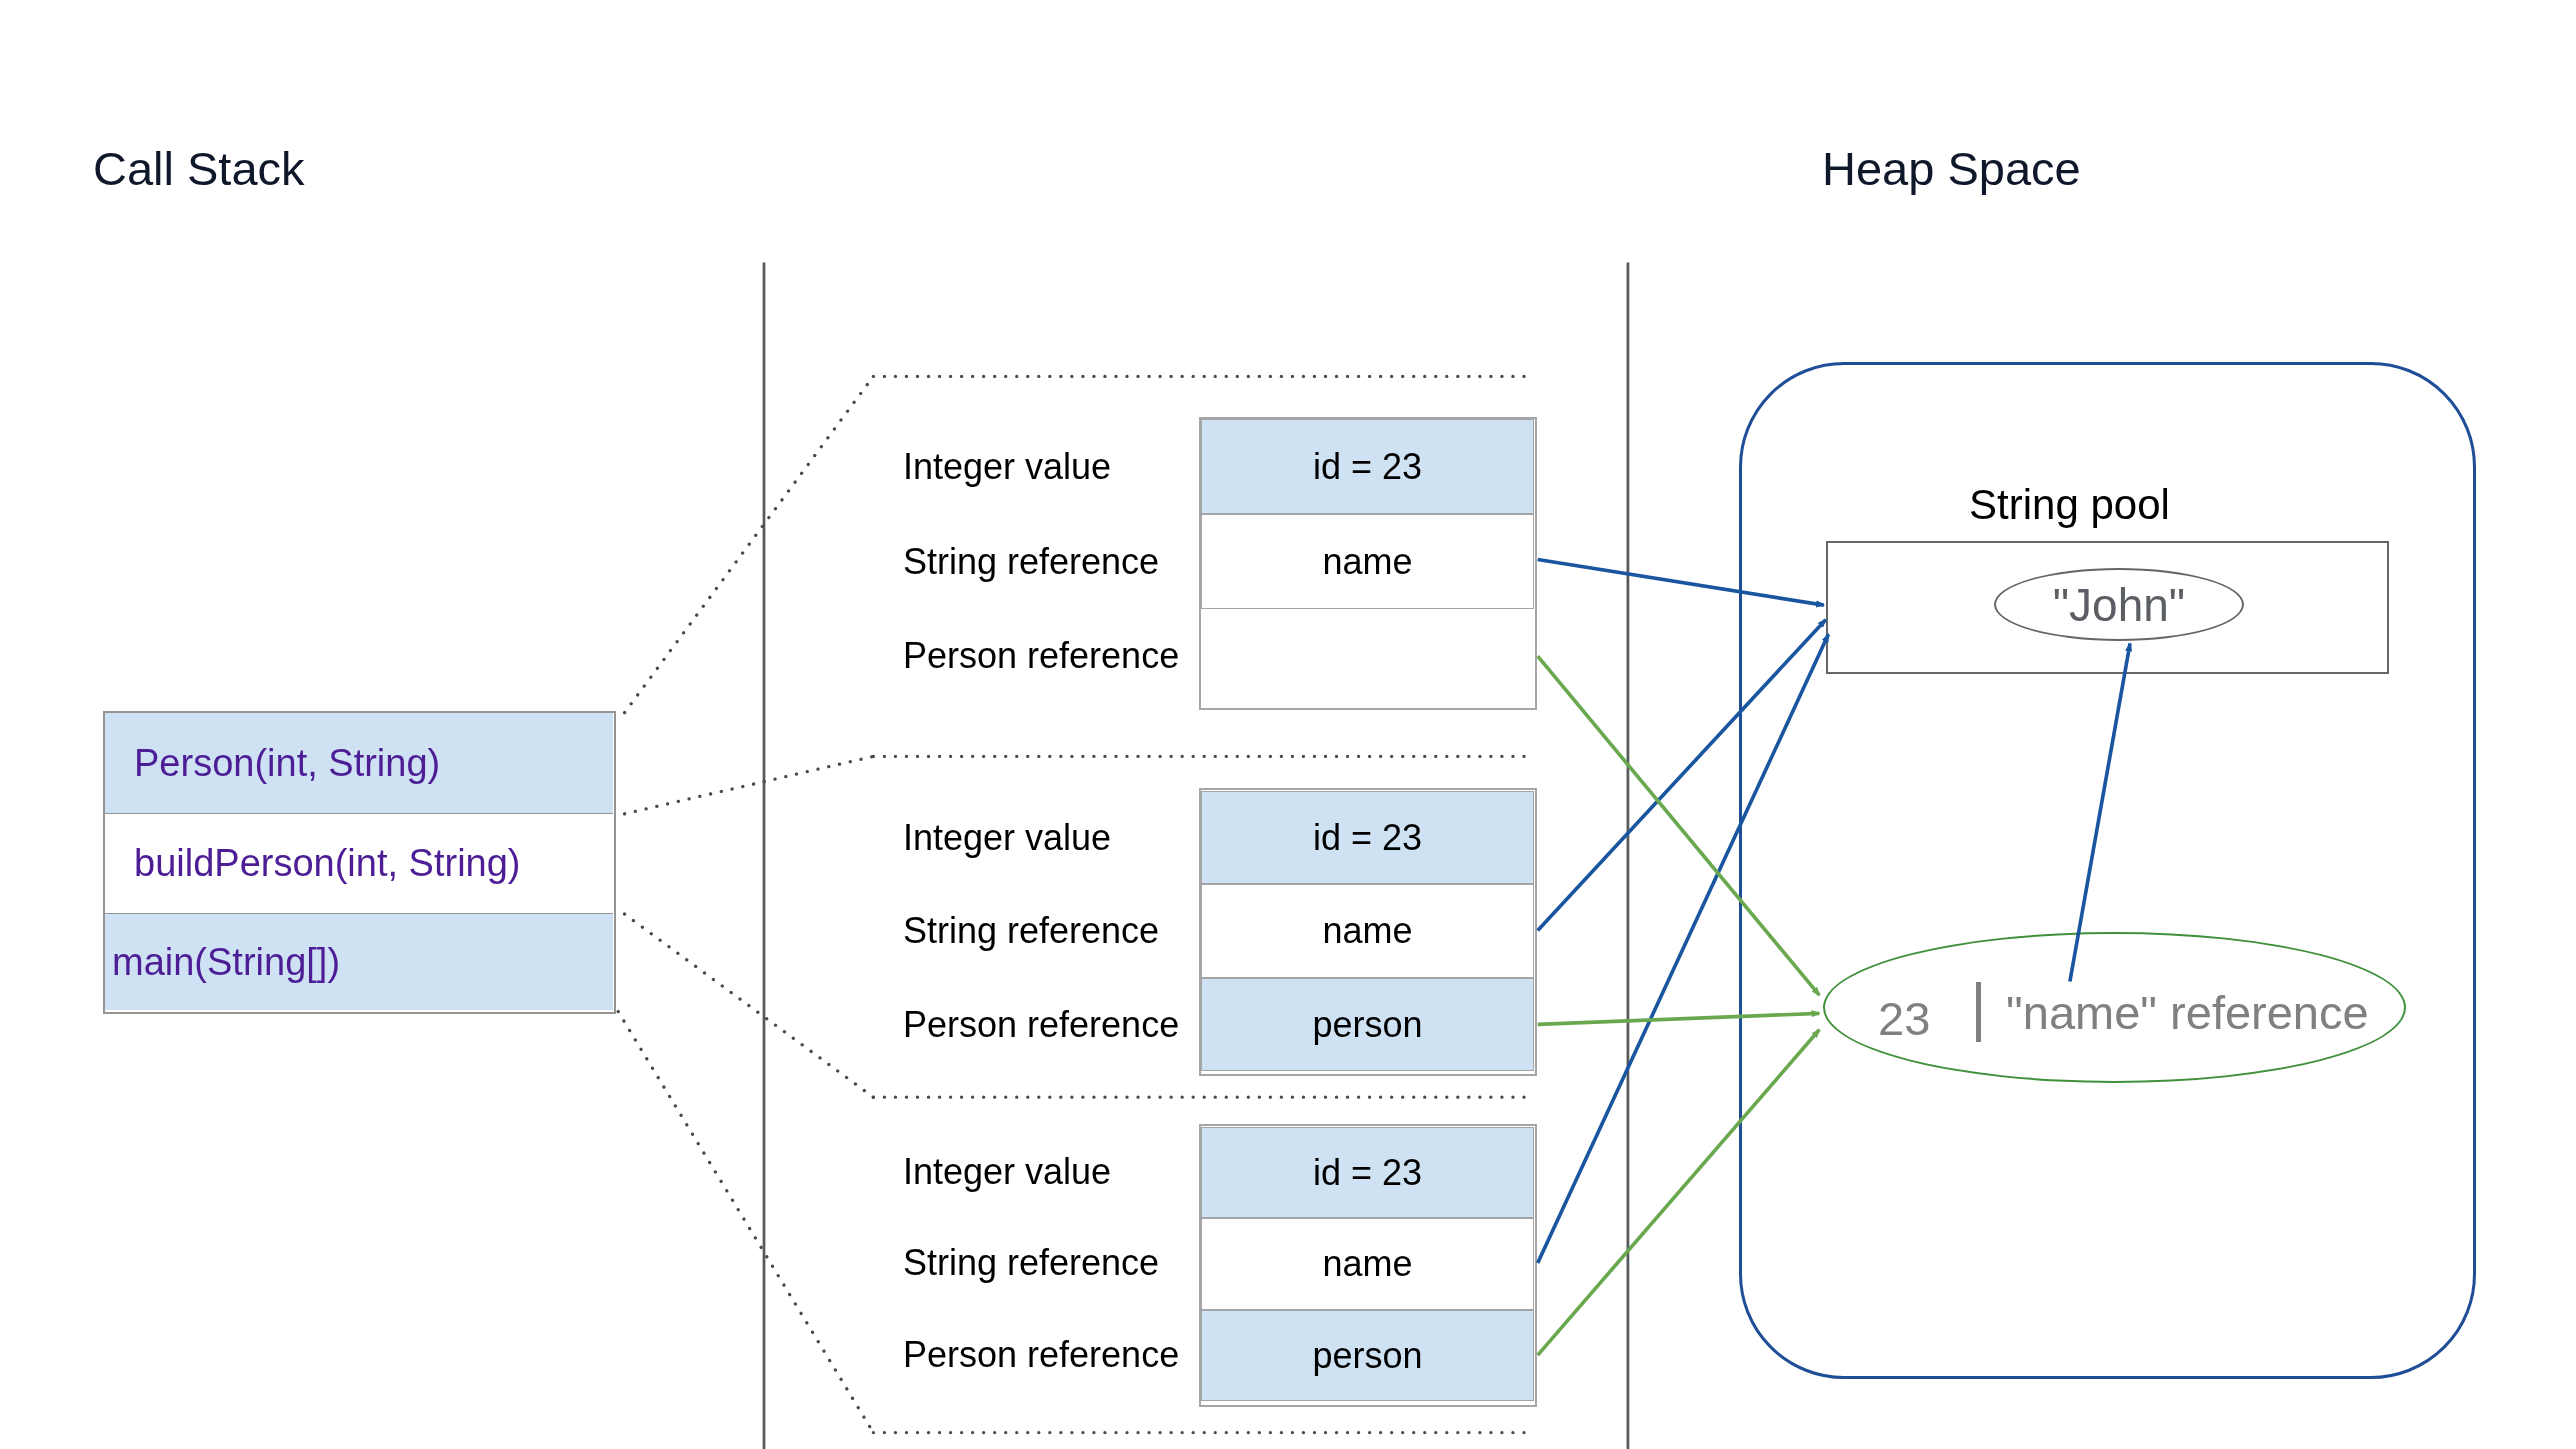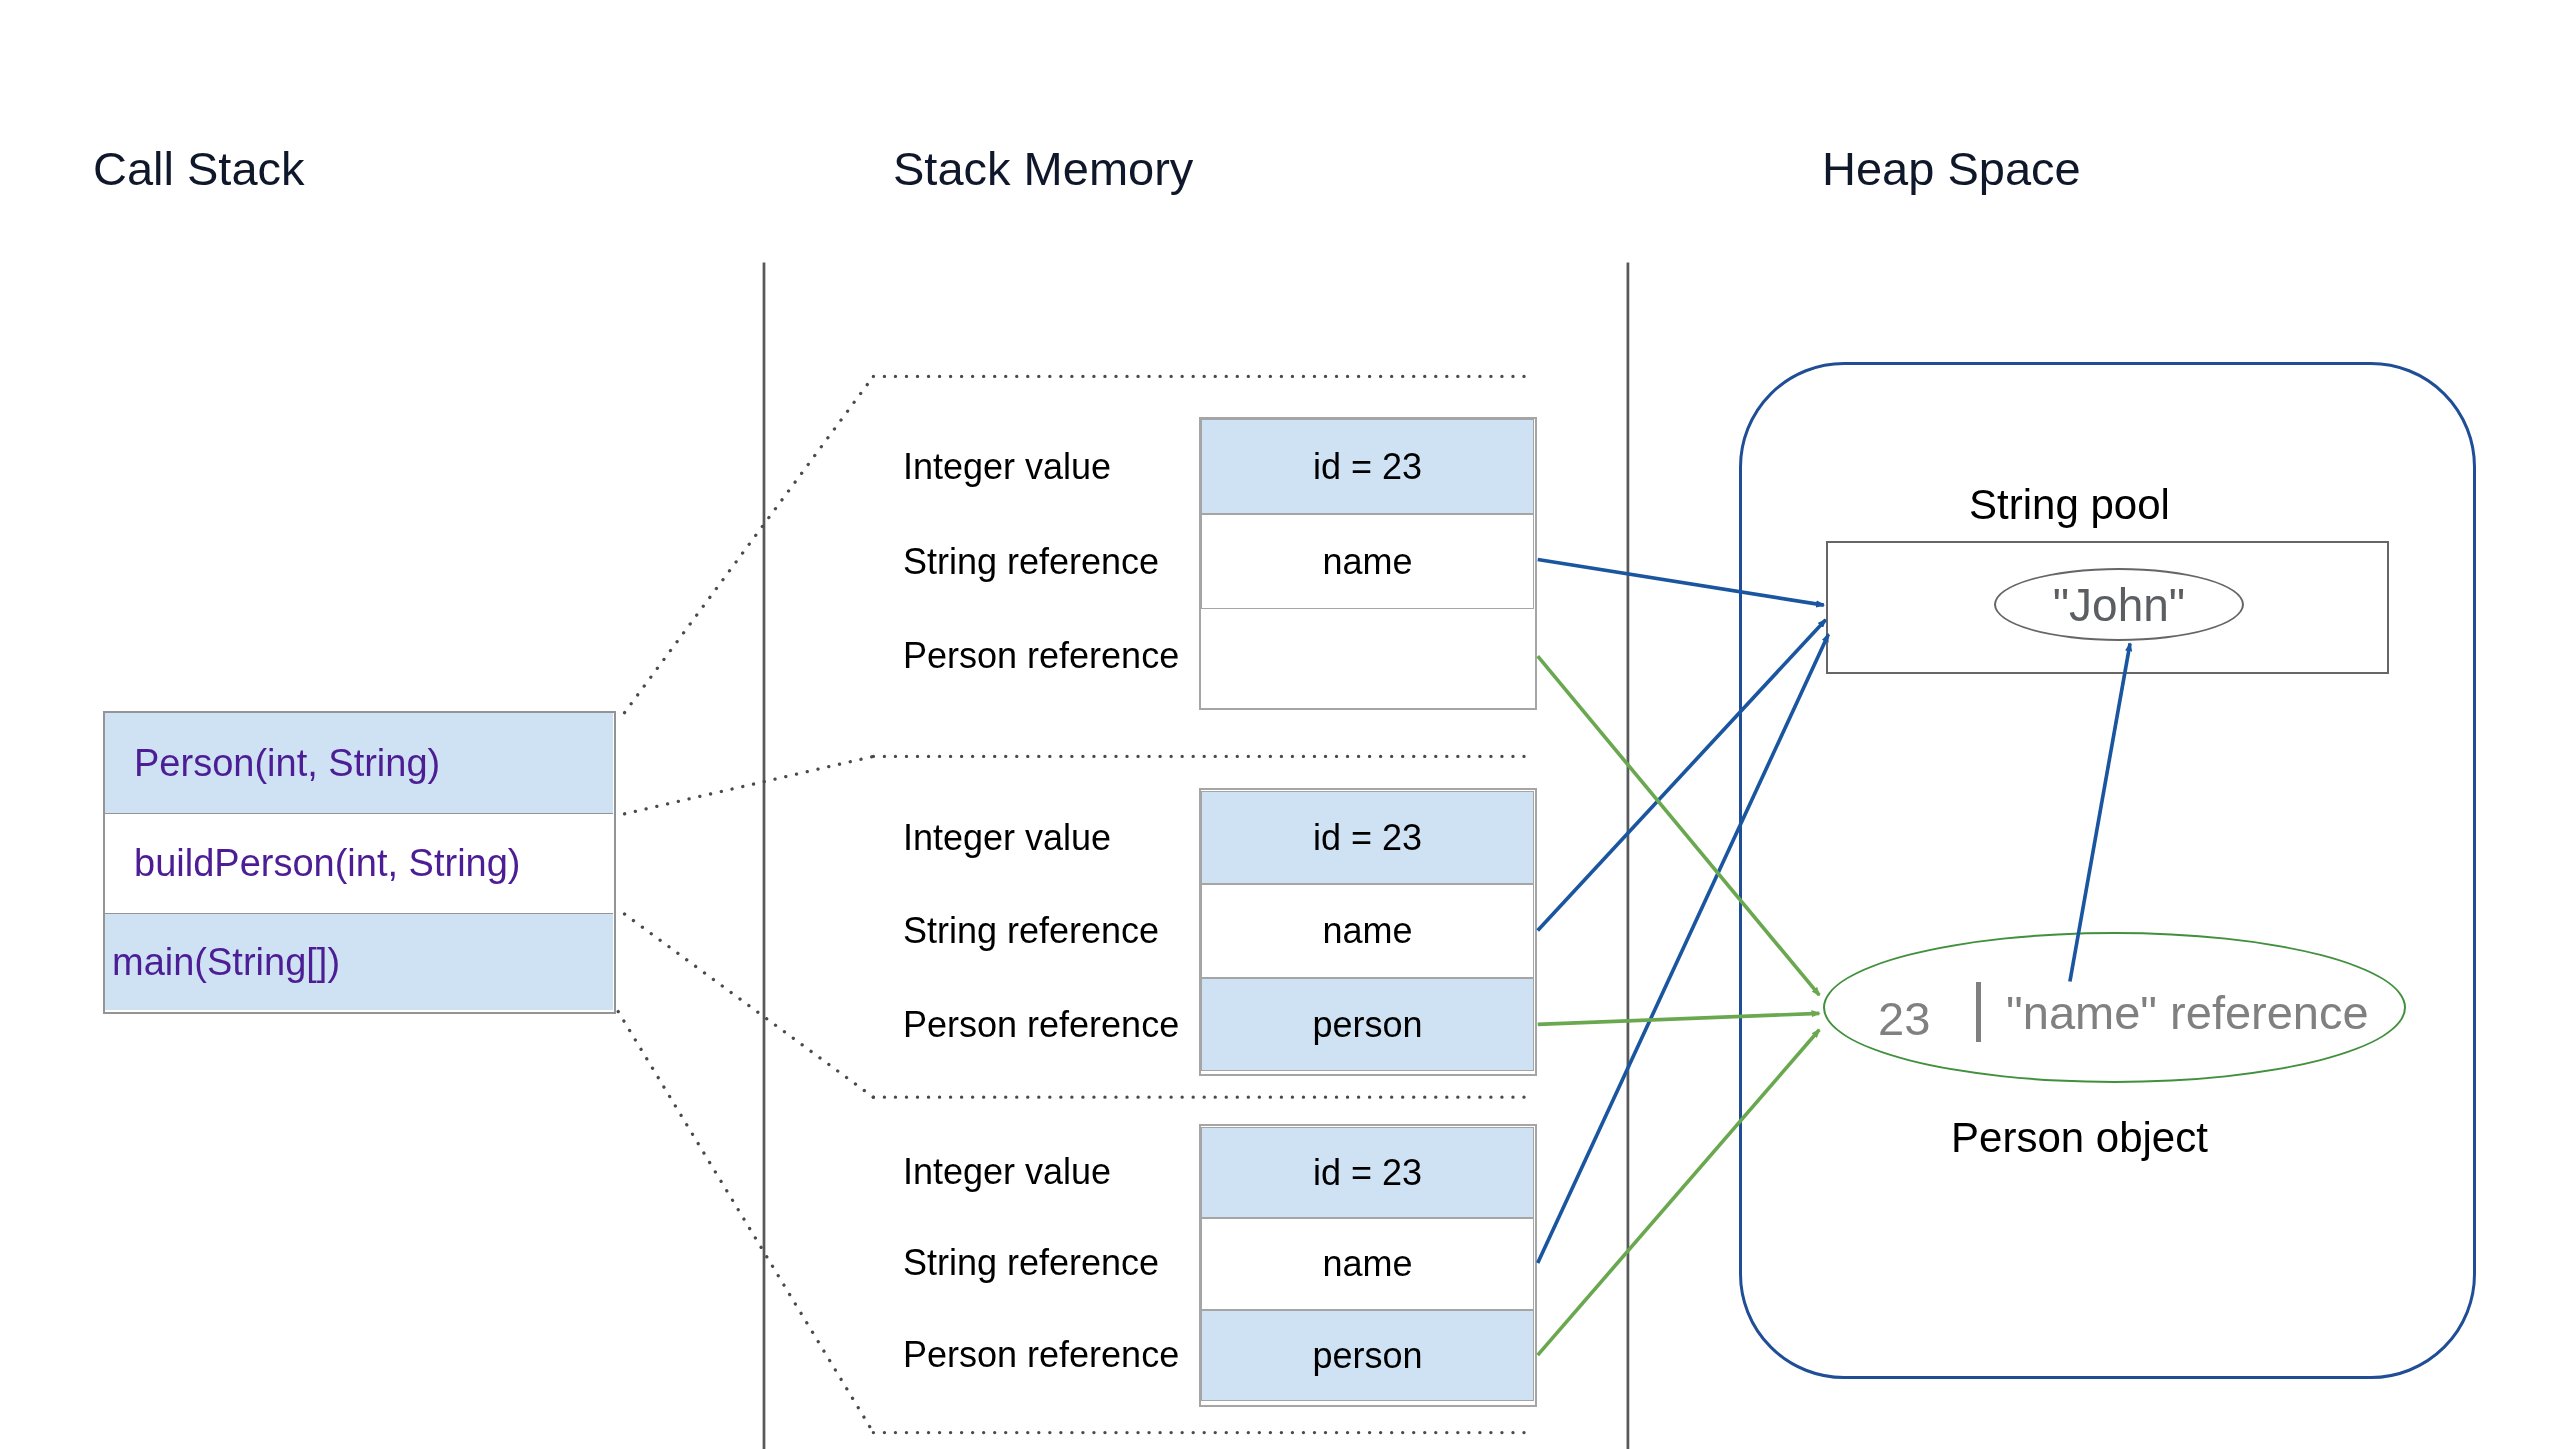--- a/index.html
+++ b/index.html
@@ -66,21 +66,20 @@
   .dotted{stroke:var(--dot-gray);stroke-width:3.6px;fill:none;stroke-linecap:round;stroke-dasharray:0.1 12;}
   .arrow-blue{stroke:var(--arrow-blue);stroke-width:4px;fill:none;}
   .arrow-green{stroke:var(--arrow-green);stroke-width:4px;fill:none;}
 </style>
 </head>
 <body>
 
 <div id="canvas">
 
   <div class="title" style="left:93px;top:141px;">Call Stack</div>
-  <div class="title" style="left:893px;top:141px;">Stack Memory</div>
   <div class="title" style="left:1822px;top:141px;">Heap Space</div>
 
   <div id="call-stack-box">
     <div class="cs-row cs-blue" style="top:0;height:101px;">Person(int, String)</div>
     <div class="cs-row" style="top:101px;height:100px;">buildPerson(int, String)</div>
     <div class="cs-row cs-blue" style="top:201px;height:96px;padding-left:7px;">main(String[])</div>
   </div>
 
   <div class="mem-label" style="top:467px;">Integer value</div>
   <div class="mem-label" style="top:562px;">String reference</div>
@@ -109,21 +108,20 @@
   <div id="string-pool-title">String pool</div>
   <div id="string-pool-box"></div>
   <div id="john-ellipse">"John"</div>
 
   <div id="person-ellipse"></div>
   <div id="person-ellipse-content">
     <span id="person-id">23</span>
     <span id="person-bar"></span>
     <span>"name" reference</span>
   </div>
-  <div id="person-object-title">Person object</div>
 
   <svg id="overlay" width="2576" height="1449" viewBox="0 0 2826 1590">
     <defs>
       <marker id="mb" markerWidth="10" markerHeight="8" refX="8.6" refY="4" orient="auto" markerUnits="userSpaceOnUse">
         <path d="M0,0 L10,4 L0,8 z" fill="#1a56a0"></path>
       </marker>
       <marker id="mg" markerWidth="10" markerHeight="8" refX="8.6" refY="4" orient="auto" markerUnits="userSpaceOnUse">
         <path d="M0,0 L10,4 L0,8 z" fill="#6aa84f"></path>
       </marker>
     </defs>

